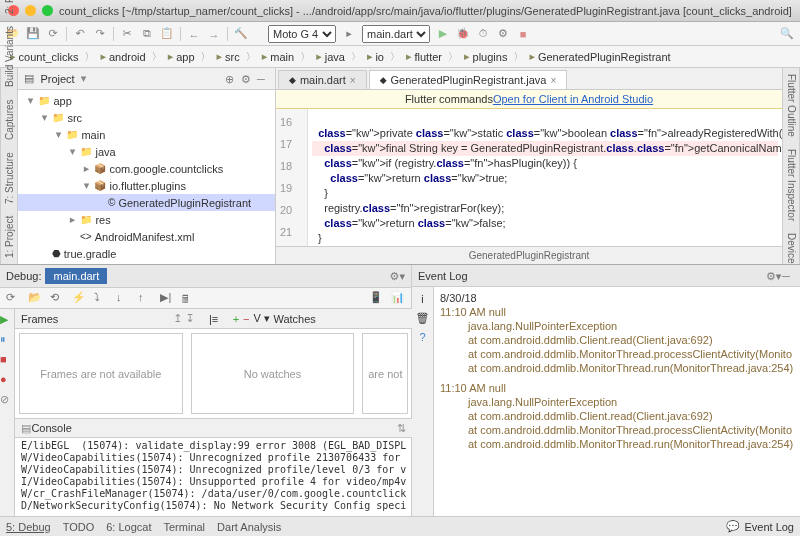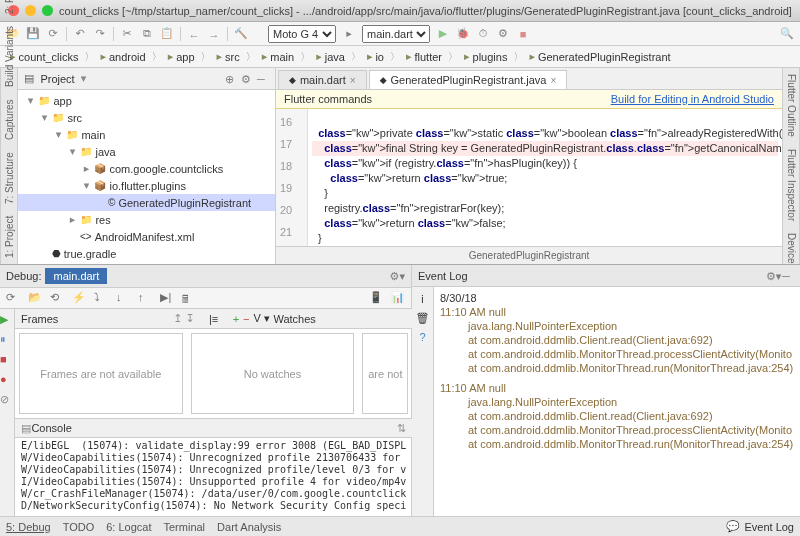--- a/index.html
+++ b/index.html
@@ -22,21 +22,21 @@
 .tree{flex:1;overflow:auto;padding:2px 0;font-size:11px}
 .tree-row{display:flex;align-items:center;height:17px;padding-left:6px;white-space:nowrap;gap:3px}
 .tw{width:9px;color:#888;font-size:9px;text-align:center}
 .sel{background:#d0d8ff}
 .tree-row span{font-size:11px}
 .editor{flex:1;background:#fff;display:flex;flex-direction:column;min-width:0}
 .tabs{height:22px;background:#f0f0f0;border-bottom:1px solid #ccc;display:flex;align-items:flex-end}
 .tab{padding:3px 10px;border:1px solid #ccc;border-bottom:none;background:#e8e8e8;margin-left:2px;display:flex;align-items:center;gap:4px;font-size:11px}
 .tab.active{background:#fff}
 .tab .x{color:#888;font-size:10px}
-.notif{background:#fffce5;border-bottom:1px solid #e0d080;display:flex;align-items:center;justify-content:space-between;padding:3px 8px;font-size:11px}
+.notif{background:#fffce5;border-bottom:1px solid #e0d080;display:flex;align-items:center;justify-content:center;padding:3px 8px;font-size:11px}
 .notif a{color:#2862c9;text-decoration:underline}
 .code{flex:1;display:flex;font-family:Menlo,Consolas,monospace;font-size:11px;overflow:hidden}
 .gutter{background:#f5f5f5;border-right:1px solid #e0e0e0;text-align:left;padding:2px 12px 0 4px;color:#999;line-height:22px;width:32px}
 .code-txt{flex:1;padding:2px 4px 0;line-height:15px;white-space:pre;overflow:hidden}
 .kw{color:#000080;font-weight:bold}
 .hl{background:#ffe8e8}
 .file-strip{height:18px;background:#f0f0f0;border-top:1px solid #ccc;display:flex;align-items:center;justify-content:center;font-size:10px;color:#666}
 .bottom{height:252px;display:flex;border-top:1px solid #aaa}
 .debug-panel{width:412px;display:flex;flex-direction:column;border-right:1px solid #ccc;background:#fff}
 .debug-tabs{height:22px;background:#e8e8e8;display:flex;align-items:center;padding:0 6px;gap:4px}
@@ -205,21 +205,21 @@
       </div>
   </div>
 
   <div class="editor">
     <div class="tabs" id="etabs">
         <div class="tab "><span style="font-size:9px">◆</span>main.dart<span class="x">×</span></div>
         <div class="tab active"><span style="font-size:9px">◆</span>GeneratedPluginRegistrant.java<span class="x">×</span></div>
       </div>
     <div class="notif">
       <span>Flutter commands</span>
-      <a href="#">Build for Editing in Android Studio</a>
+      <a href="#">Open for Client in Android Studio</a>
     </div>
     <div class="code">
       <div class="gutter" id="gutter">16<br>17<br>18<br>19<br>20<br>21<br>22<br>23<br>24<br>25<br></div>
       <div class="code-txt" id="codetxt"><div>&nbsp;</div><div>  <span <span="" class="kw">class</span>="kw"&gt;private <span <span="" class="kw">class</span>="kw"&gt;static <span <span="" class="kw">class</span>="kw"&gt;boolean <span <span="" class="kw">class</span>="fn"&gt;alreadyRegisteredWith(PluginRegistry registry) {</div><div class="hl">    <span <span="" class="kw">class</span>="kw"&gt;final String key = GeneratedPluginRegistrant.<span class="kw">class</span>.<span <span="" class="kw">class</span>="fn"&gt;getCanonicalName();</div><div>    <span <span="" class="kw">class</span>="kw"&gt;if (registry.<span <span="" class="kw">class</span>="fn"&gt;hasPlugin(key)) {</div><div>      <span <span="" class="kw">class</span>="kw"&gt;return <span <span="" class="kw">class</span>="kw"&gt;true;</div><div>    }</div><div>    registry.<span <span="" class="kw">class</span>="fn"&gt;registrarFor(key);</div><div>    <span <span="" class="kw">class</span>="kw"&gt;return <span <span="" class="kw">class</span>="kw"&gt;false;</div><div>  }</div></div>
     </div>
     <div class="file-strip">GeneratedPluginRegistrant</div>
   </div>
 
   <div class="right-rail" id="rightRail">
       <span class="rail-lbl">Flutter Outline</span>

